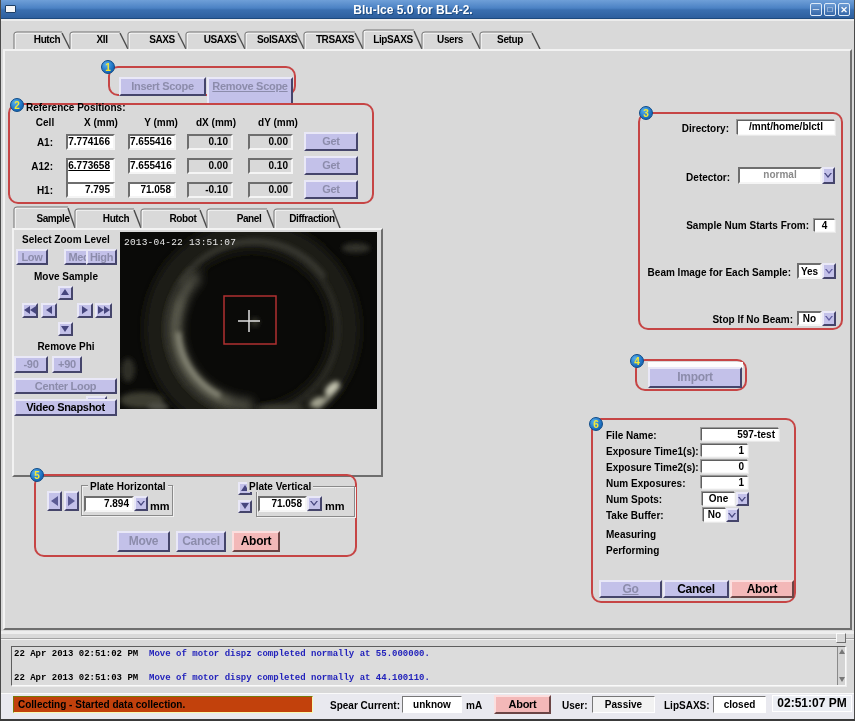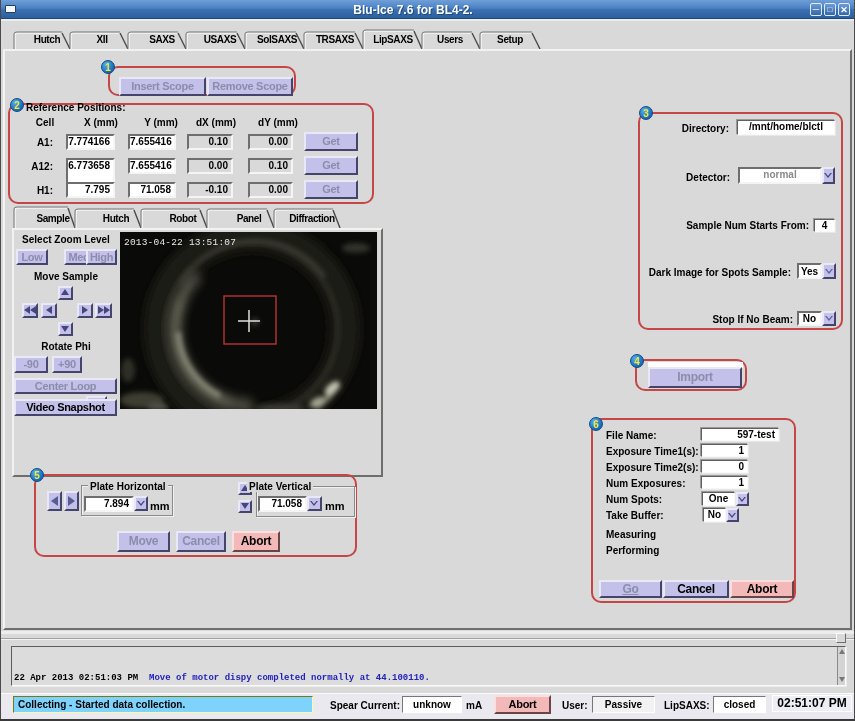--- a/index.html
+++ b/index.html
@@ -20,21 +20,21 @@
 .tri{position:absolute;width:0;height:0;}
 </style></head>
 <body>
 
 <div class="abs" style="left:0;top:0;width:1px;height:721px;background:#4a4a4a;z-index:50"></div>
 <div class="abs" style="right:0;top:0;width:1px;height:721px;background:#4a4a4a;z-index:50"></div>
 <div class="abs" style="left:0;bottom:0;width:855px;height:2px;background:#3a3a3a;z-index:50"></div>
 
 <div class="abs" id="titlebar" style="left:0;top:0;width:855px;height:19px;background:linear-gradient(#6f9fd8 0%,#4b82c4 45%,#3a6fb0 55%,#2d5f9e 100%);border-bottom:1px solid #1d4a7e;">
   <div class="abs" style="left:5px;top:5px;width:11px;height:8px;background:#f4f6f8;border:1px solid #1d3f66;border-radius:1px;"></div>
-  <div class="abs" style="left:0;top:3px;width:826px;text-align:center;font-size:12px;color:#fff;text-shadow:1px 1px 0 #1d4a7e;">Blu-Ice 7.6 for BL4-2.</div>
+  <div class="abs" style="left:0;top:3px;width:826px;text-align:center;font-size:12px;color:#fff;text-shadow:1px 1px 0 #1d4a7e;">Blu-Ice 5.0 for BL4-2.</div>
   <div class="abs" style="left:810px;top:3px;width:12px;height:13px;background:linear-gradient(#6d9cd4,#3567a8);border:1px solid #ddeaf8;border-radius:2px;color:#fff;font-size:9px;line-height:11px;text-align:center;">─</div>
   <div class="abs" style="left:824px;top:3px;width:12px;height:13px;background:linear-gradient(#6d9cd4,#3567a8);border:1px solid #ddeaf8;border-radius:2px;color:#fff;font-size:8px;line-height:11px;text-align:center;">□</div>
   <div class="abs" style="left:838px;top:3px;width:12px;height:13px;background:linear-gradient(#6d9cd4,#3567a8);border:1px solid #ddeaf8;border-radius:2px;color:#fff;font-size:9px;line-height:12px;text-align:center;">✕</div>
 </div>
 <div class="abs" style="left:0;top:19px;width:855px;height:2px;background:#ececec;"></div>
 
 <svg class="abs" style="left:0;top:28px;z-index:5" width="855" height="21" id="tabs1">
     <path d="M 14 21 L 14 6 Q 14 4 17 4 L 62 4 L 70 21 Z" fill="#d9d9d9"></path>
     <path d="M 15 21 L 15 7 Q 15 5 18 5 L 62 5" fill="none" stroke="#f4f4f4" stroke-width="1.6"></path>
     <path d="M 14 21 L 14 6 Q 14 4 17 4 L 62 4" fill="none" stroke="#737373" stroke-width="1"></path>
@@ -80,40 +80,40 @@
     <path d="M 480 21 L 480 6 Q 480 4 483 4 L 532 4" fill="none" stroke="#737373" stroke-width="1"></path>
     <path d="M 532 5 L 540 21" fill="none" stroke="#4a4a4a" stroke-width="1.4"></path>
     <text x="510" y="15" text-anchor="middle" font-family="Liberation Sans, sans-serif" font-size="10" font-weight="bold" letter-spacing="-0.4" fill="#000">Setup</text>
   </svg>
 
 <div class="abs" style="left:3px;top:49px;width:849px;height:581px;border-top:2px solid #f2f2f2;border-left:2px solid #f2f2f2;border-right:2px solid #6e6e6e;border-bottom:2px solid #6e6e6e;"></div>
 
 <div class="ann" style="left:108px;top:66px;width:188px;height:30px;"></div>
 <div class="numc" style="left:101px;top:60px;">1</div>
 <div class="btnP" style="left:119px;top:77px;width:87px;height:19px;line-height:15px;">Insert Scope</div>
-<div class="btnP" style="left:207px;top:77px;width:86px;height:19px;line-height:15px;">Remove Scope</div>
+<div class="btnP" style="left:207px;top:77px;width:86px;height:28px;line-height:15px;text-decoration:underline;">Remove Scope</div>
 
 <div class="ann" style="left:8px;top:103px;width:366px;height:101px;"></div>
 <div class="numc" style="left:10px;top:98px;">2</div>
 <div class="lbl" style="left:26px;top:102px;">Reference Positions:</div>
 <div class="lbl" style="left:15px;top:117px;width:60px;text-align:center;">Cell</div>
 <div class="lbl" style="left:71px;top:117px;width:60px;text-align:center;">X (mm)</div>
 <div class="lbl" style="left:131px;top:117px;width:60px;text-align:center;">Y (mm)</div>
 <div class="lbl" style="left:186px;top:117px;width:60px;text-align:center;">dX (mm)</div>
 <div class="lbl" style="left:248px;top:117px;width:60px;text-align:center;">dY (mm)</div>
 
 <div class="lbl" style="left:30px;top:137px;width:23px;text-align:right;">A1:</div>
 <div class="entryW" style="left:66px;top:134px;width:49px;height:16px;line-height:11px;">7.774166</div>
 <div class="entryW" style="left:128px;top:134px;width:48px;height:16px;line-height:11px;">7.655416</div>
 <div class="entryG" style="left:187px;top:134px;width:46px;height:16px;line-height:11px;">0.10</div>
 <div class="entryG" style="left:248px;top:134px;width:45px;height:16px;line-height:11px;">0.00</div>
 <div class="btnP" style="left:304px;top:132px;width:54px;height:19px;line-height:15px;">Get</div>
 
 <div class="lbl" style="left:30px;top:161px;width:23px;text-align:right;">A12:</div>
-<div class="entryW" style="left:66px;top:158px;width:49px;height:28px;line-height:11px;">6.773658</div>
+<div class="entryW" style="left:66px;top:158px;width:49px;height:28px;line-height:11px;text-decoration:underline;">6.773658</div>
 <div class="entryW" style="left:128px;top:158px;width:48px;height:16px;line-height:11px;">7.655416</div>
 <div class="entryG" style="left:187px;top:158px;width:46px;height:16px;line-height:11px;">0.00</div>
 <div class="entryG" style="left:248px;top:158px;width:45px;height:16px;line-height:11px;">0.10</div>
 <div class="btnP" style="left:304px;top:156px;width:54px;height:19px;line-height:15px;">Get</div>
 
 <div class="lbl" style="left:30px;top:185px;width:23px;text-align:right;">H1:</div>
 <div class="entryW" style="left:66px;top:182px;width:49px;height:16px;line-height:11px;">7.795</div>
 <div class="entryW" style="left:128px;top:182px;width:48px;height:16px;line-height:11px;">71.058</div>
 <div class="entryG" style="left:187px;top:182px;width:46px;height:16px;line-height:11px;">-0.10</div>
 <div class="entryG" style="left:248px;top:182px;width:45px;height:16px;line-height:11px;">0.00</div>
@@ -161,21 +161,21 @@
 <div class="tri" style="left:30px;top:306px;border-top:4.5px solid transparent;border-bottom:4.5px solid transparent;border-right:6px solid #46467e;"></div>
 <div class="arrbtn" style="left:41px;top:303px;width:16px;height:15px;"></div>
 <div class="tri" style="left:46px;top:306px;border-top:4.5px solid transparent;border-bottom:4.5px solid transparent;border-right:6px solid #46467e;"></div>
 <div class="arrbtn" style="left:77px;top:303px;width:16px;height:15px;"></div>
 <div class="tri" style="left:82px;top:306px;border-top:4.5px solid transparent;border-bottom:4.5px solid transparent;border-left:6px solid #46467e;"></div>
 <div class="arrbtn" style="left:95px;top:303px;width:17px;height:15px;"></div>
 <div class="tri" style="left:98px;top:306px;border-top:4.5px solid transparent;border-bottom:4.5px solid transparent;border-left:6px solid #46467e;"></div>
 <div class="tri" style="left:104px;top:306px;border-top:4.5px solid transparent;border-bottom:4.5px solid transparent;border-left:6px solid #46467e;"></div>
 <div class="arrbtn" style="left:58px;top:322px;width:15px;height:14px;"></div>
 <div class="tri" style="left:61px;top:326px;border-left:4.5px solid transparent;border-right:4.5px solid transparent;border-top:6px solid #46467e;"></div>
-<div class="lbl" style="left:16px;top:341px;width:100px;text-align:center;">Rotate Phi</div>
+<div class="lbl" style="left:16px;top:341px;width:100px;text-align:center;">Remove Phi</div>
 <div class="btnP" style="left:14px;top:356px;width:34px;height:17px;line-height:13px;">-90</div>
 <div class="btnP" style="left:52px;top:356px;width:30px;height:17px;line-height:13px;">+90</div>
 <div class="btnP" style="left:86px;top:356px;width:21px;height:17px;line-height:13px;margin-top:40px;">+180</div>
 <div class="btnP" style="left:14px;top:378px;width:103px;height:16px;line-height:12px;">Center Loop</div>
 <div class="btnP en" style="left:14px;top:399px;width:103px;height:17px;line-height:13px;">Video Snapshot</div>
 
 <svg class="abs" style="left:120px;top:232px;" width="257" height="177" id="video">
 <defs>
 <filter id="b1" x="-50%" y="-50%" width="200%" height="200%">
         <feGaussianBlur stdDeviation="5"></feGaussianBlur>
@@ -242,21 +242,21 @@
 <div class="numc" style="left:639px;top:106px;">3</div>
 <div class="lbl" style="right:126px;top:123px;">Directory:</div>
 <div class="centS" style="left:737px;top:120px;width:98px;height:15px;line-height:12px;">/mnt/home/blctl</div>
 <div class="lbl" style="right:125px;top:172px;">Detector:</div>
 <div class="cent" style="left:738px;top:167px;width:84px;height:17px;line-height:12px;color:#8a8a8a;">normal</div>
 <div class="arrbtn" style="left:822px;top:167px;width:13px;height:17px;"></div>
 <div class="tri" style="left:824px;top:173px;border-left:4px solid transparent;border-right:4px solid transparent;border-top:5px solid #46467e;"></div>
 <div class="tri" style="left:824px;top:171px;border-left:4px solid transparent;border-right:4px solid transparent;border-top:5px solid #c3c1e9;"></div>
 <div class="lbl" style="right:46px;top:220px;">Sample Num Starts From:</div>
 <div class="centS" style="left:814px;top:219px;width:21px;height:13px;">4</div>
-<div class="lbl" style="right:64px;top:267px;">Dark Image for Spots Sample:</div>
+<div class="lbl" style="right:64px;top:267px;">Beam Image for Each Sample:</div>
 <div class="cent" style="left:797px;top:263px;width:25px;height:16px;line-height:13px;">Yes</div>
 <div class="arrbtn" style="left:822px;top:263px;width:14px;height:16px;"></div>
 <div class="tri" style="left:825px;top:269px;border-left:4px solid transparent;border-right:4px solid transparent;border-top:5px solid #605ca0;"></div>
 <div class="tri" style="left:825px;top:267px;border-left:4px solid transparent;border-right:4px solid transparent;border-top:5px solid #c3c1e9;"></div>
 <div class="lbl" style="right:62px;top:314px;">Stop If No Beam:</div>
 <div class="cent" style="left:797px;top:311px;width:25px;height:15px;line-height:12px;">No</div>
 <div class="arrbtn" style="left:822px;top:311px;width:14px;height:15px;"></div>
 <div class="tri" style="left:825px;top:316px;border-left:4px solid transparent;border-right:4px solid transparent;border-top:5px solid #605ca0;"></div>
 <div class="tri" style="left:825px;top:314px;border-left:4px solid transparent;border-right:4px solid transparent;border-top:5px solid #c3c1e9;"></div>
 
@@ -289,30 +289,31 @@
 <div class="lbl" style="left:606px;top:545px;">Performing</div>
 <div class="btnP" style="left:599px;top:580px;width:63px;height:18px;line-height:14px;font-size:12px;text-decoration:underline;">Go</div>
 <div class="btnP en" style="left:663px;top:580px;width:66px;height:18px;line-height:14px;font-size:12px;">Cancel</div>
 <div class="btnR" style="left:730px;top:580px;width:64px;height:18px;line-height:14px;">Abort</div>
 
 <div class="abs" style="left:0;top:631px;width:855px;height:3px;background:#ededed;"></div>
 <div class="abs" style="left:0;top:638px;width:855px;height:1px;background:#a2a2a2;"></div>
 <div class="abs" style="left:0;top:639px;width:855px;height:1px;background:#f2f2f2;"></div>
 <div class="abs" style="left:836px;top:633px;width:10px;height:10px;background:#d9d9d9;border:1px solid #6e6e6e;border-top-color:#fafafa;border-left-color:#fafafa;z-index:6;"></div>
 <div class="abs" style="left:11px;top:646px;width:835px;height:40px;background:#dcdcdc;border-top:1px solid #5e5e5e;border-left:1px solid #5e5e5e;border-bottom:1px solid #fafafa;border-right:1px solid #fafafa;box-shadow:1px 1px 0 #ececec;font-family:'Liberation Mono',monospace;font-weight:bold;font-size:9px;color:#000;">
+  <div style="position:absolute;left:2px;top:2px;white-space:pre;">22 Apr 2013 02:51:02 PM  <span style="color:#2222bb">Move of motor dispz completed normally at 55.000000.</span></div>
   <div style="position:absolute;left:2px;top:26px;white-space:pre;">22 Apr 2013 02:51:03 PM  <span style="color:#2222bb">Move of motor dispy completed normally at 44.100110.</span></div>
 </div>
 
 <div class="abs" style="left:837px;top:647px;width:8px;height:38px;background:#d4d4d4;border-left:1px solid #8a8a8a;z-index:5;">
   <div class="tri" style="left:1px;top:2px;border-left:3px solid transparent;border-right:3px solid transparent;border-bottom:5px solid #777;"></div>
   <div class="tri" style="left:1px;top:30px;border-left:3px solid transparent;border-right:3px solid transparent;border-top:5px solid #777;"></div>
 </div>
 
 <div class="abs" style="left:1px;top:693px;width:853px;height:26px;background:#e9e9ef;border-top:1px solid #fafafa;"></div>
-<div class="abs" style="left:13px;top:696px;width:300px;height:17px;background:#7dd3fc;border-top:1px solid #77790a;border-left:1px solid #77790a;border-bottom:1px solid #f8f9b0;border-right:1px solid #f8f9b0;font-size:10px;line-height:15px;padding-left:4px;">Collecting - Started data collection.</div>
+<div class="abs" style="left:13px;top:696px;width:300px;height:17px;background:#c2410c;border-top:1px solid #77790a;border-left:1px solid #77790a;border-bottom:1px solid #f8f9b0;border-right:1px solid #f8f9b0;font-size:10px;line-height:15px;padding-left:4px;">Collecting - Started data collection.</div>
 <div class="lbl" style="left:330px;top:700px;">Spear Current:</div>
 <div class="abs" style="left:402px;top:696px;width:60px;height:17px;background:#fff;border-top:1px solid #777;border-left:1px solid #777;border-bottom:1px solid #fff;border-right:1px solid #fff;font-size:10px;line-height:15px;text-align:center;">unknow</div>
 <div class="lbl" style="left:466px;top:700px;">mA</div>
 <div class="btnR" style="left:494px;top:695px;width:57px;height:19px;line-height:15px;font-size:11px;">Abort</div>
 <div class="lbl" style="left:562px;top:700px;">User:</div>
 <div class="abs" style="left:592px;top:696px;width:63px;height:17px;background:#f2f2f2;border-top:1px solid #777;border-left:1px solid #777;border-bottom:1px solid #fff;border-right:1px solid #fff;font-size:10px;line-height:15px;text-align:center;">Passive</div>
 <div class="lbl" style="left:664px;top:700px;">LipSAXS:</div>
 <div class="abs" style="left:713px;top:696px;width:53px;height:17px;background:#fff;border-top:1px solid #777;border-left:1px solid #777;border-bottom:1px solid #fff;border-right:1px solid #fff;font-size:10px;line-height:15px;text-align:center;">closed</div>
 <div class="abs" style="left:772px;top:695px;width:80px;height:17px;background:#eceef4;border:1px solid #fff;font-size:12px;line-height:15px;text-align:center;font-weight:bold;">02:51:07 PM</div>
 

